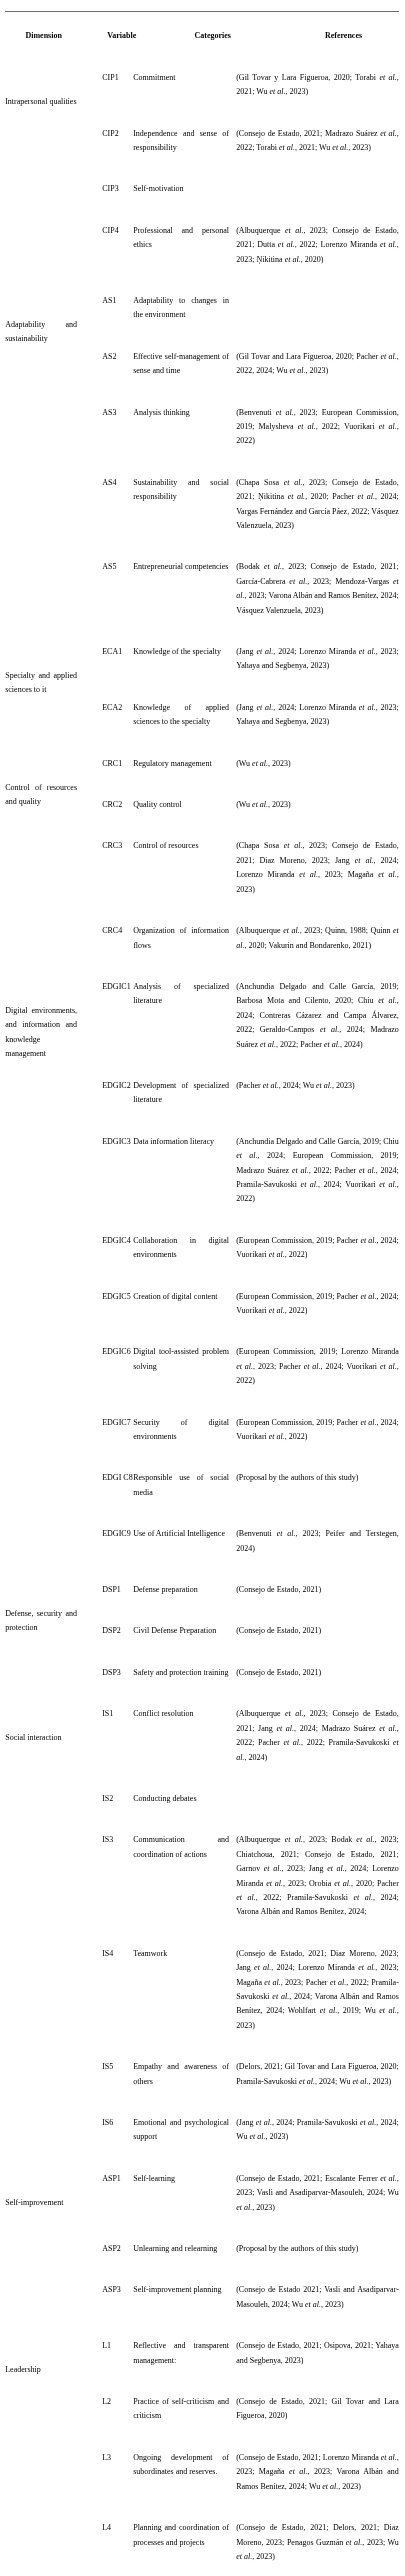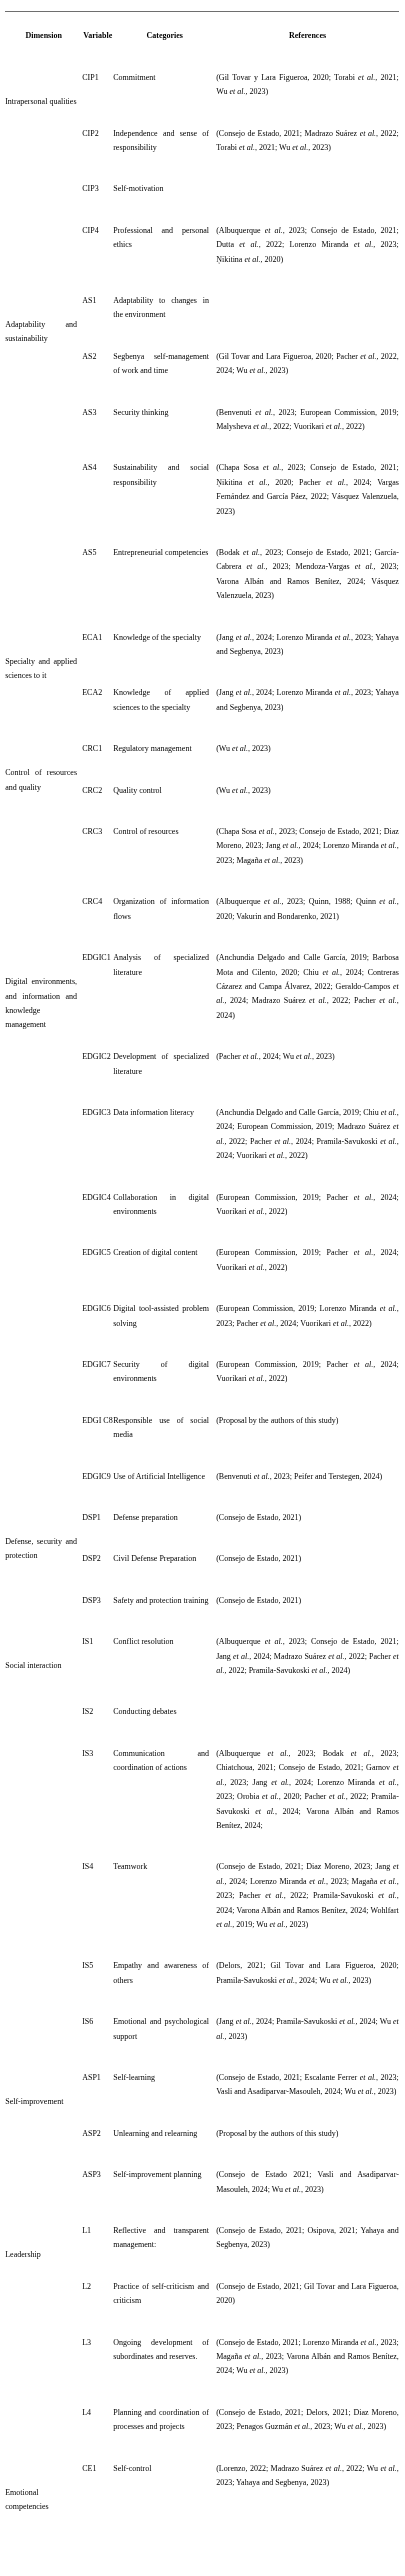--- a/index.html
+++ b/index.html
@@ -11,30 +11,31 @@
     font-size:8px;
     -webkit-font-smoothing:antialiased;
   }
   .page{padding:10.8px 6.2px 13.4px 5.2px;}
   .rule{border:none;border-top:0.5px solid #6e6e6e;margin:0;}
   .thead{
     display:grid;
     grid-template-columns:77px 31px 103px 1fr;
     margin:17.5px 0 27px 0;
     font-weight:bold;
+    gap:24px;
   }
   .thead div{text-align:center;line-height:14.4px;}
   .tgroup{display:grid;grid-template-columns:77px 1fr;}
   .dim-cell{
     text-align:justify;
     padding-right:5.2px;
     line-height:14.4px;
     margin-top:24px;
   }
-  .grows{min-width:0;}
+  .grows{min-width:0;margin-left:20px;}
   .trow{
     display:grid;
     grid-template-columns:31px 103px 1fr;
     margin-bottom:27px;
   }
   .var-cell{white-space:nowrap;line-height:14.4px;}
   .cat-cell{
     text-align:justify;
     line-height:14.4px;
     padding-right:7.2px;
@@ -86,26 +87,26 @@
       </div>
       <div class="tgroup">
         <div class="dim-cell">Adaptability and sustainability</div>
         <div class="grows">
           <div class="trow">
             <div class="var-cell">AS1</div>
             <div class="cat-cell">Adaptability to changes in the environment</div>
           </div>
           <div class="trow">
             <div class="var-cell">AS2</div>
-            <div class="cat-cell">Segbenya self-management of work and time</div>
+            <div class="cat-cell">Effective self-management of sense and time</div>
             <div class="ref-cell">(Gil Tovar and Lara Figueroa, 2020; Pacher <em>et al.</em>, 2022, 2024; Wu <em>et al.</em>, 2023)</div>
           </div>
           <div class="trow">
             <div class="var-cell">AS3</div>
-            <div class="cat-cell">Security thinking</div>
+            <div class="cat-cell">Analysis thinking</div>
             <div class="ref-cell">(Benvenuti <em>et al.</em>, 2023; European Commission, 2019; Malysheva <em>et al.</em>, 2022; Vuorikari <em>et al.</em>, 2022)</div>
           </div>
           <div class="trow">
             <div class="var-cell">AS4</div>
             <div class="cat-cell">Sustainability and social responsibility</div>
             <div class="ref-cell">(Chapa Sosa <em>et al.</em>, 2023; Consejo de Estado, 2021; Ņikitina <em>et al.</em>, 2020; Pacher <em>et al.</em>, 2024; Vargas Fernández and García Páez, 2022; Vásquez Valenzuela, 2023)</div>
           </div>
           <div class="trow">
             <div class="var-cell">AS5</div>
             <div class="cat-cell">Entrepreneurial competencies</div>

